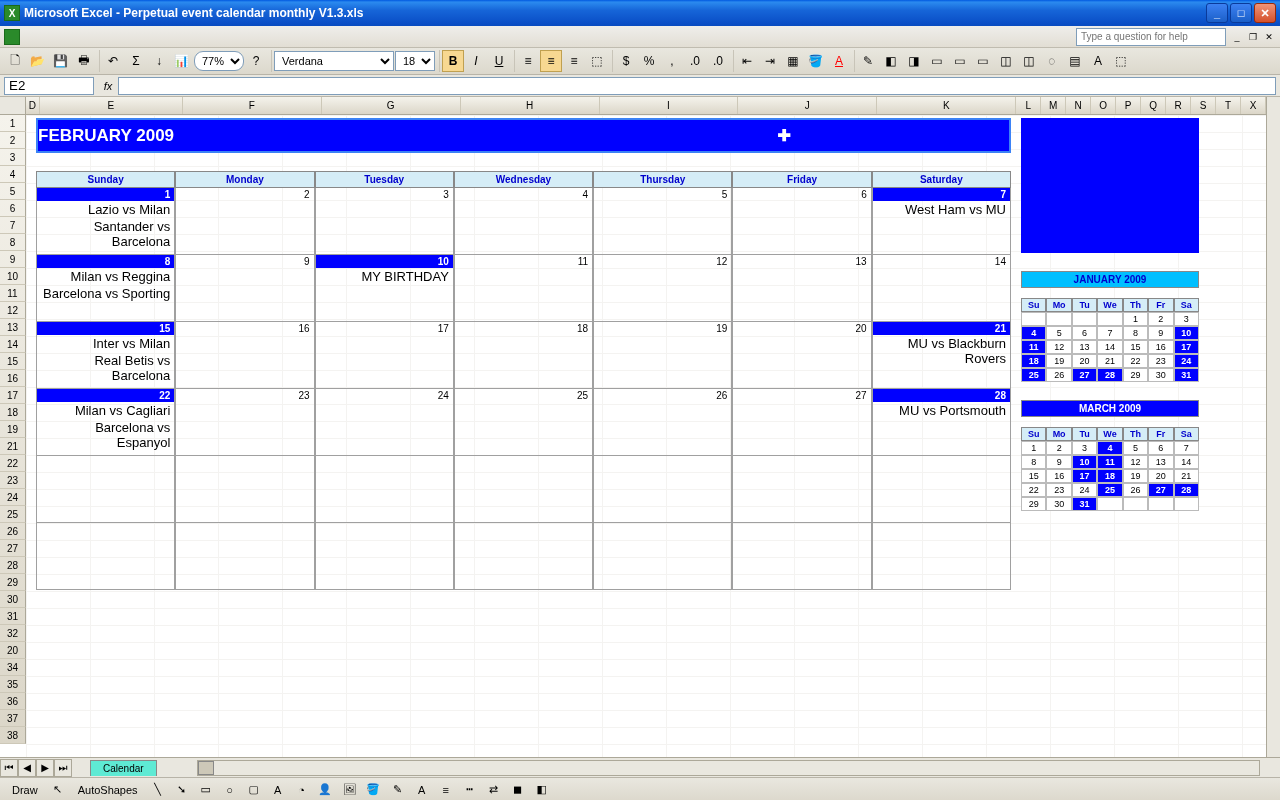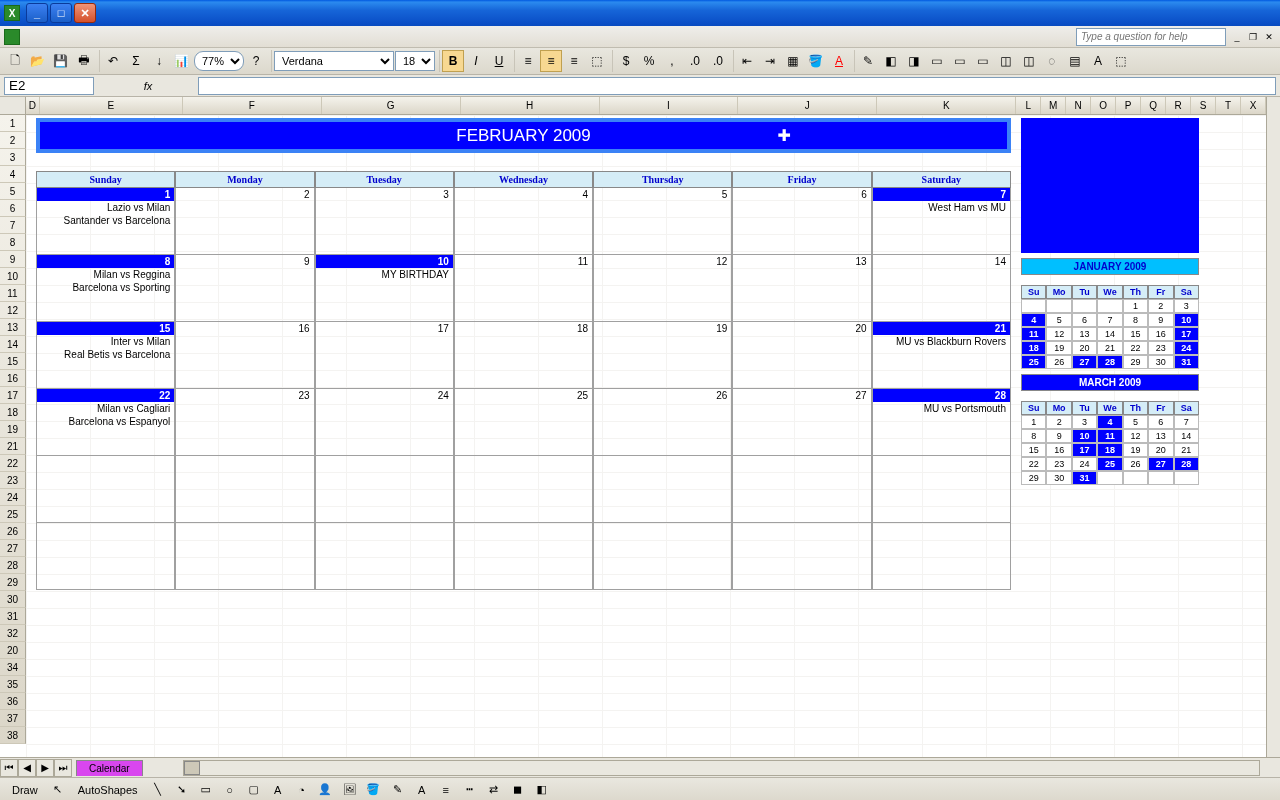--- a/index.html
+++ b/index.html
@@ -12,97 +12,98 @@
 .titlebar .winbtn { width:22px; height:20px; margin-left:2px; display:flex; align-items:center; justify-content:center; border-radius:3px; }
 .titlebar .min,.titlebar .max { background:linear-gradient(to bottom,#3c81f3,#1b5fc8); border:1px solid #0a3a9a; }
 .titlebar .close { background:linear-gradient(to bottom,#f09478,#d4502b); border:1px solid #9a2a0a; }
 .titlebar .winbtn span{color:#fff;font-weight:bold;font-size:11px;}
 
 
 .menubar { height:22px; background:linear-gradient(to bottom,#efeeeb,#e2ded4); display:flex; align-items:center; padding:0 4px; border-bottom:1px solid #c0bcb0; }
 .menubar .control-icon{width:16px;height:16px;background:#2a8a2a;margin-right:6px;border:1px solid #1a6a1a;}
 .menubar .mitem { padding:3px 8px; cursor:default; }
 .menubar .spacer{flex:1;}
-.menubar .helpbox{width:150px;height:18px;background:#fff;border:1px solid #7f9db9;color:#999;padding:1px 4px;font-size:10px;font-style:italic;}
+.menubar .helpbox{width:150px;height:18px;background:#fff;border:1px solid #7f9db9;color:#999;padding:1px 4px;font-size:10px;}
 .menubar .mdi{display:flex;gap:2px;margin-left:4px;}
 .menubar .mdi span{width:14px;height:14px;font-size:9px;display:flex;align-items:center;justify-content:center;}
 
 
 .toolbars{display:flex;background:linear-gradient(to bottom,#e9e7df,#dcd8cc);border-bottom:1px solid #b8b4a8;padding:2px;gap:2px;flex-wrap:nowrap;}
 .tb-group{display:flex;align-items:center;gap:1px;padding:0 2px;border-left:1px solid #c8c4b8;}
 .tb-group:first-child{border-left:none;}
 .tbbtn{width:22px;height:22px;display:flex;align-items:center;justify-content:center;font-size:12px;border:1px solid transparent;cursor:default;}
 .tbdrop{height:20px;background:#fff;border:1px solid #7f9db9;font-size:11px;padding:0 3px;}
 .zoom{width:50px;border-radius:9px;}
 .font-name{width:120px;}
 .font-size{width:40px;}
 
 
-.fbar{height:22px;display:flex;align-items:center;background:#e9e7df;border-bottom:1px solid #b8b4a8;gap:40px;}
+.fbar{height:22px;display:flex;align-items:center;background:#e9e7df;border-bottom:1px solid #b8b4a8;}
 .namebox{width:90px;height:18px;background:#fff;border:1px solid #7f9db9;margin:0 4px;padding:0 4px;}
 .fx{width:20px;text-align:center;font-style:italic;}
 .formula-input{flex:1;height:18px;background:#fff;border:1px solid #7f9db9;margin-right:4px;}
 
 
 .grid-area{position:relative;height:660px;background:#fff;overflow:hidden;}
 .colheads{display:flex;height:18px;background:linear-gradient(to bottom,#f5f3ec,#dbd6c8);border-bottom:1px solid #aca899;position:absolute;top:0;left:0;right:14px;}
 .rowheads{position:absolute;top:18px;left:0;width:26px;background:linear-gradient(to bottom,#f5f3ec,#dbd6c8);}
 .corner{width:26px;height:18px;border-right:1px solid #aca899;border-bottom:1px solid #aca899;background:#e9e7df;}
 .ch{border-right:1px solid #cdc8b8;text-align:center;font-size:10px;line-height:18px;}
 .rh{height:17px;border-bottom:1px solid #cdc8b8;border-right:1px solid #aca899;text-align:center;font-size:10px;line-height:17px;}
 .cells{position:absolute;top:18px;left:26px;right:14px;bottom:0;}
 
 
 .cal-wrap{position:absolute;top:0;left:10px;width:975px;}
-.cal-title{height:35px;background:#0000ff;color:#fff;font-family:Verdana,sans-serif;font-weight:normal;font-size:17px;display:flex;align-items:center;justify-content:center;border:4px solid #3b82f6;margin-top:3px;}
+.cal-title{height:35px;background:#0000ff;color:#fff;font-family:Verdana,sans-serif;font-weight:bold;font-size:17px;display:flex;align-items:center;border:2px solid #3b82f6;margin-top:3px;}
 .cal-title .plus{position:absolute;right:220px;color:#fff;font-size:16px;}
 .dayheads{display:flex;margin-top:18px;}
-.dayhead{flex:1;background:#d5edf7;text-align:center;font-family:Liberation Serif, serif;font-weight:bold;font-size:10px;color:#0000cd;padding:2px 0;border:1px solid #888;}
+.dayhead{flex:1;background:#d5edf7;text-align:center;font-family:Liberation Sans, sans-serif;font-weight:bold;font-size:10px;color:#0000cd;padding:2px 0;border:1px solid #888;}
 .weekrow{display:flex;}
 .daycell{flex:1;border:1px solid #a0a0a0;border-top:none;min-height:67px;position:relative;font-size:10px;}
 .daynum{text-align:right;padding:1px 4px;font-size:10px;}
 .daynum.hl{background:#0000ff;color:#fff;font-weight:bold;}
-.event{text-align:right;padding:1px 4px;font-size:10px;}
+.event{text-align:right;padding:1px 4px;font-size:13px;}
 .emptyweek .daycell{min-height:67px;}
 
 
 .mini-wrap{position:absolute;left:995px;top:3px;width:178px;}
 .bluebox{width:178px;height:135px;background:#0000ff;}
-.mini{margin-top:5px;}
+.mini{margin-top:18px;}
 .mini-title{background:#00bfff;color:#0000cd;text-align:center;font-weight:bold;font-family:Verdana,sans-serif;font-size:10px;padding:2px 0;border:1px solid #888;}
 .mini-title.march{background:#0000ff;color:#fff;}
 .mini-grid{display:grid;grid-template-columns:repeat(7,1fr);margin-top:10px;}
 .mh{background:#d5edf7;text-align:center;font-size:9px;font-weight:bold;color:#0000cd;border:1px solid #888;padding:1px 0;}
 .mc{text-align:center;font-size:9px;border:1px solid #bbb;padding:1px 0;background:#fff;}
 .mc.hl{background:#0000ff;color:#fff;font-weight:bold;}
 .mc.empty{background:#fff;}
 
 
 .gridlines{position:absolute;inset:0;background-image:linear-gradient(to right,#d4d0c8 1px,transparent 1px),linear-gradient(to bottom,#d4d0c8 1px,transparent 1px);background-size:64px 17px;opacity:.25;}
 
 
 .sheettabs{height:20px;background:#e9e7df;display:flex;align-items:center;border-top:1px solid #aca899;font-size:10px;}
 .navbtns{display:flex;}
 .navbtns span{width:18px;height:18px;display:flex;align-items:center;justify-content:center;border:1px solid #aca899;background:#e9e7df;}
-.tab{padding:2px 12px;background:#d946ef;border:1px solid #888;border-bottom:none;margin-left:4px;}
+.tab{padding:2px 12px;background:#5eead4;border:1px solid #888;border-bottom:none;margin-left:18px;}
 .hscroll{flex:1;height:16px;background:#e9e7df;border:1px solid #aca899;margin:0 20px 0 40px;position:relative;}
 .hscroll .thumb{position:absolute;left:0;width:16px;height:14px;background:#cdc8b8;border:1px solid #888;}
 
 
 .drawbar{height:24px;background:linear-gradient(to bottom,#e9e7df,#dcd8cc);display:flex;align-items:center;padding:8px 6px;gap:4px;border-top:1px solid #b8b4a8;}
 .drawbar .dbtn{padding:2px 6px;font-size:11px;}
 .drawbar .dicon{width:20px;height:20px;display:flex;align-items:center;justify-content:center;}
 
 .vscroll{position:absolute;right:0;top:0;width:14px;bottom:0;background:#e9e7df;border-left:1px solid #aca899;}
 </style>
 </head>
 <body>
 
 <div class="titlebar">
   <span class="app-icon">X</span>
+  <span class="title">Microsoft Excel - Perpetual event calendar monthly V1.3.xls</span>
   <div class="winbtn min">
       <span>_</span>
     </div>
   <div class="winbtn max">
       <span>□</span>
     </div>
   <div class="winbtn close">
       <span>✕</span>
     </div>
 </div>

